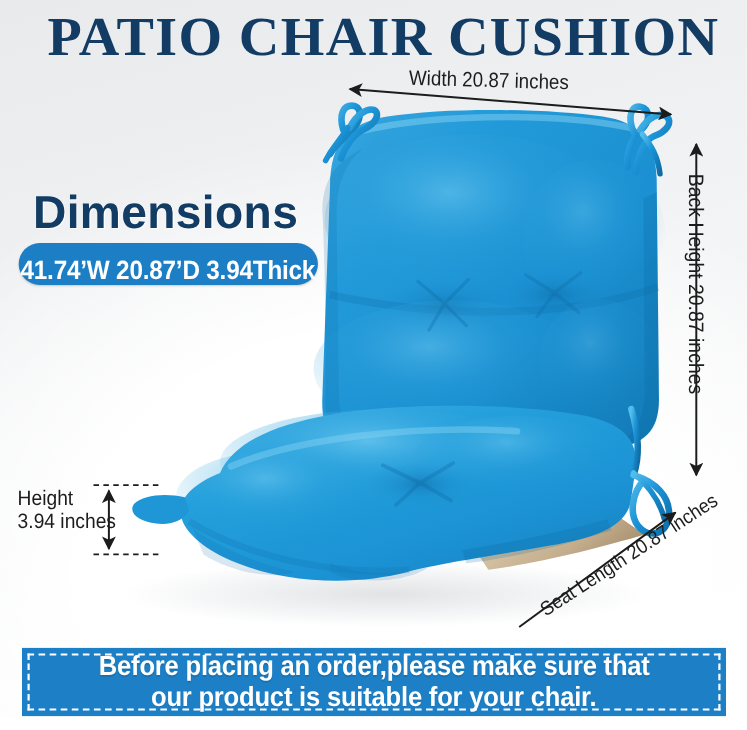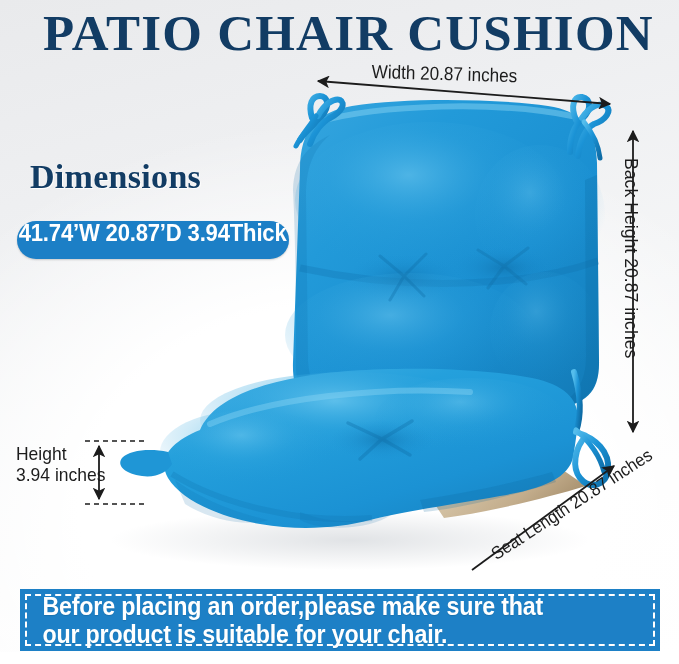--- a/index.html
+++ b/index.html
@@ -33,40 +33,40 @@
     line-height: 1;
     transform: scaleX(1.02);
     transform-origin: left center;
     white-space: nowrap;
   }
 
   
   #dimensions-heading {
     position: absolute;
     left: 30px;
-    top: 160px;
-    font-family: Liberation Serif, serif;
+    top: 172px;
+    font-family: Liberation Sans, sans-serif;
     font-weight: bold;
-    font-size: 34px;
+    font-size: 42px;
     color: #123c64;
     line-height: 1;
     letter-spacing: 0.3px;
     text-shadow: 1px 1px 0 rgba(255,255,255,0.85);
   }
   #dimensions-pill {
     position: absolute;
     left: 17px;
     top: 221px;
     width: 272px;
     height: 38px;
     border-radius: 19px;
     background: #1c7fc6;
     box-shadow: 0 1px 2px rgba(0,0,0,0.18);
     display: flex;
-    align-items: flex-start;
+    align-items: flex-end;
     justify-content: center;
   }
   #dimensions-pill .pill-text {
     color: #ffffff;
     font-weight: bold;
     font-size: 24px;
     letter-spacing: -0.2px;
     transform: scaleX(0.92);
     white-space: nowrap;
     line-height: 1;
@@ -128,20 +128,21 @@
 
   
   #notice-banner {
     position: absolute;
     left: 20px;
     top: 589px;
     width: 640px;
     height: 62px;
     background: #1d80c6;
     display: flex;
+    align-items: center;
     justify-content: center;
     flex-direction: column;
   }
   #notice-banner::after {
     content: "";
     position: absolute;
     left: 5px; top: 5px; right: 5px; bottom: 5px;
     border: 2px dashed #ffffff;
     pointer-events: none;
   }

